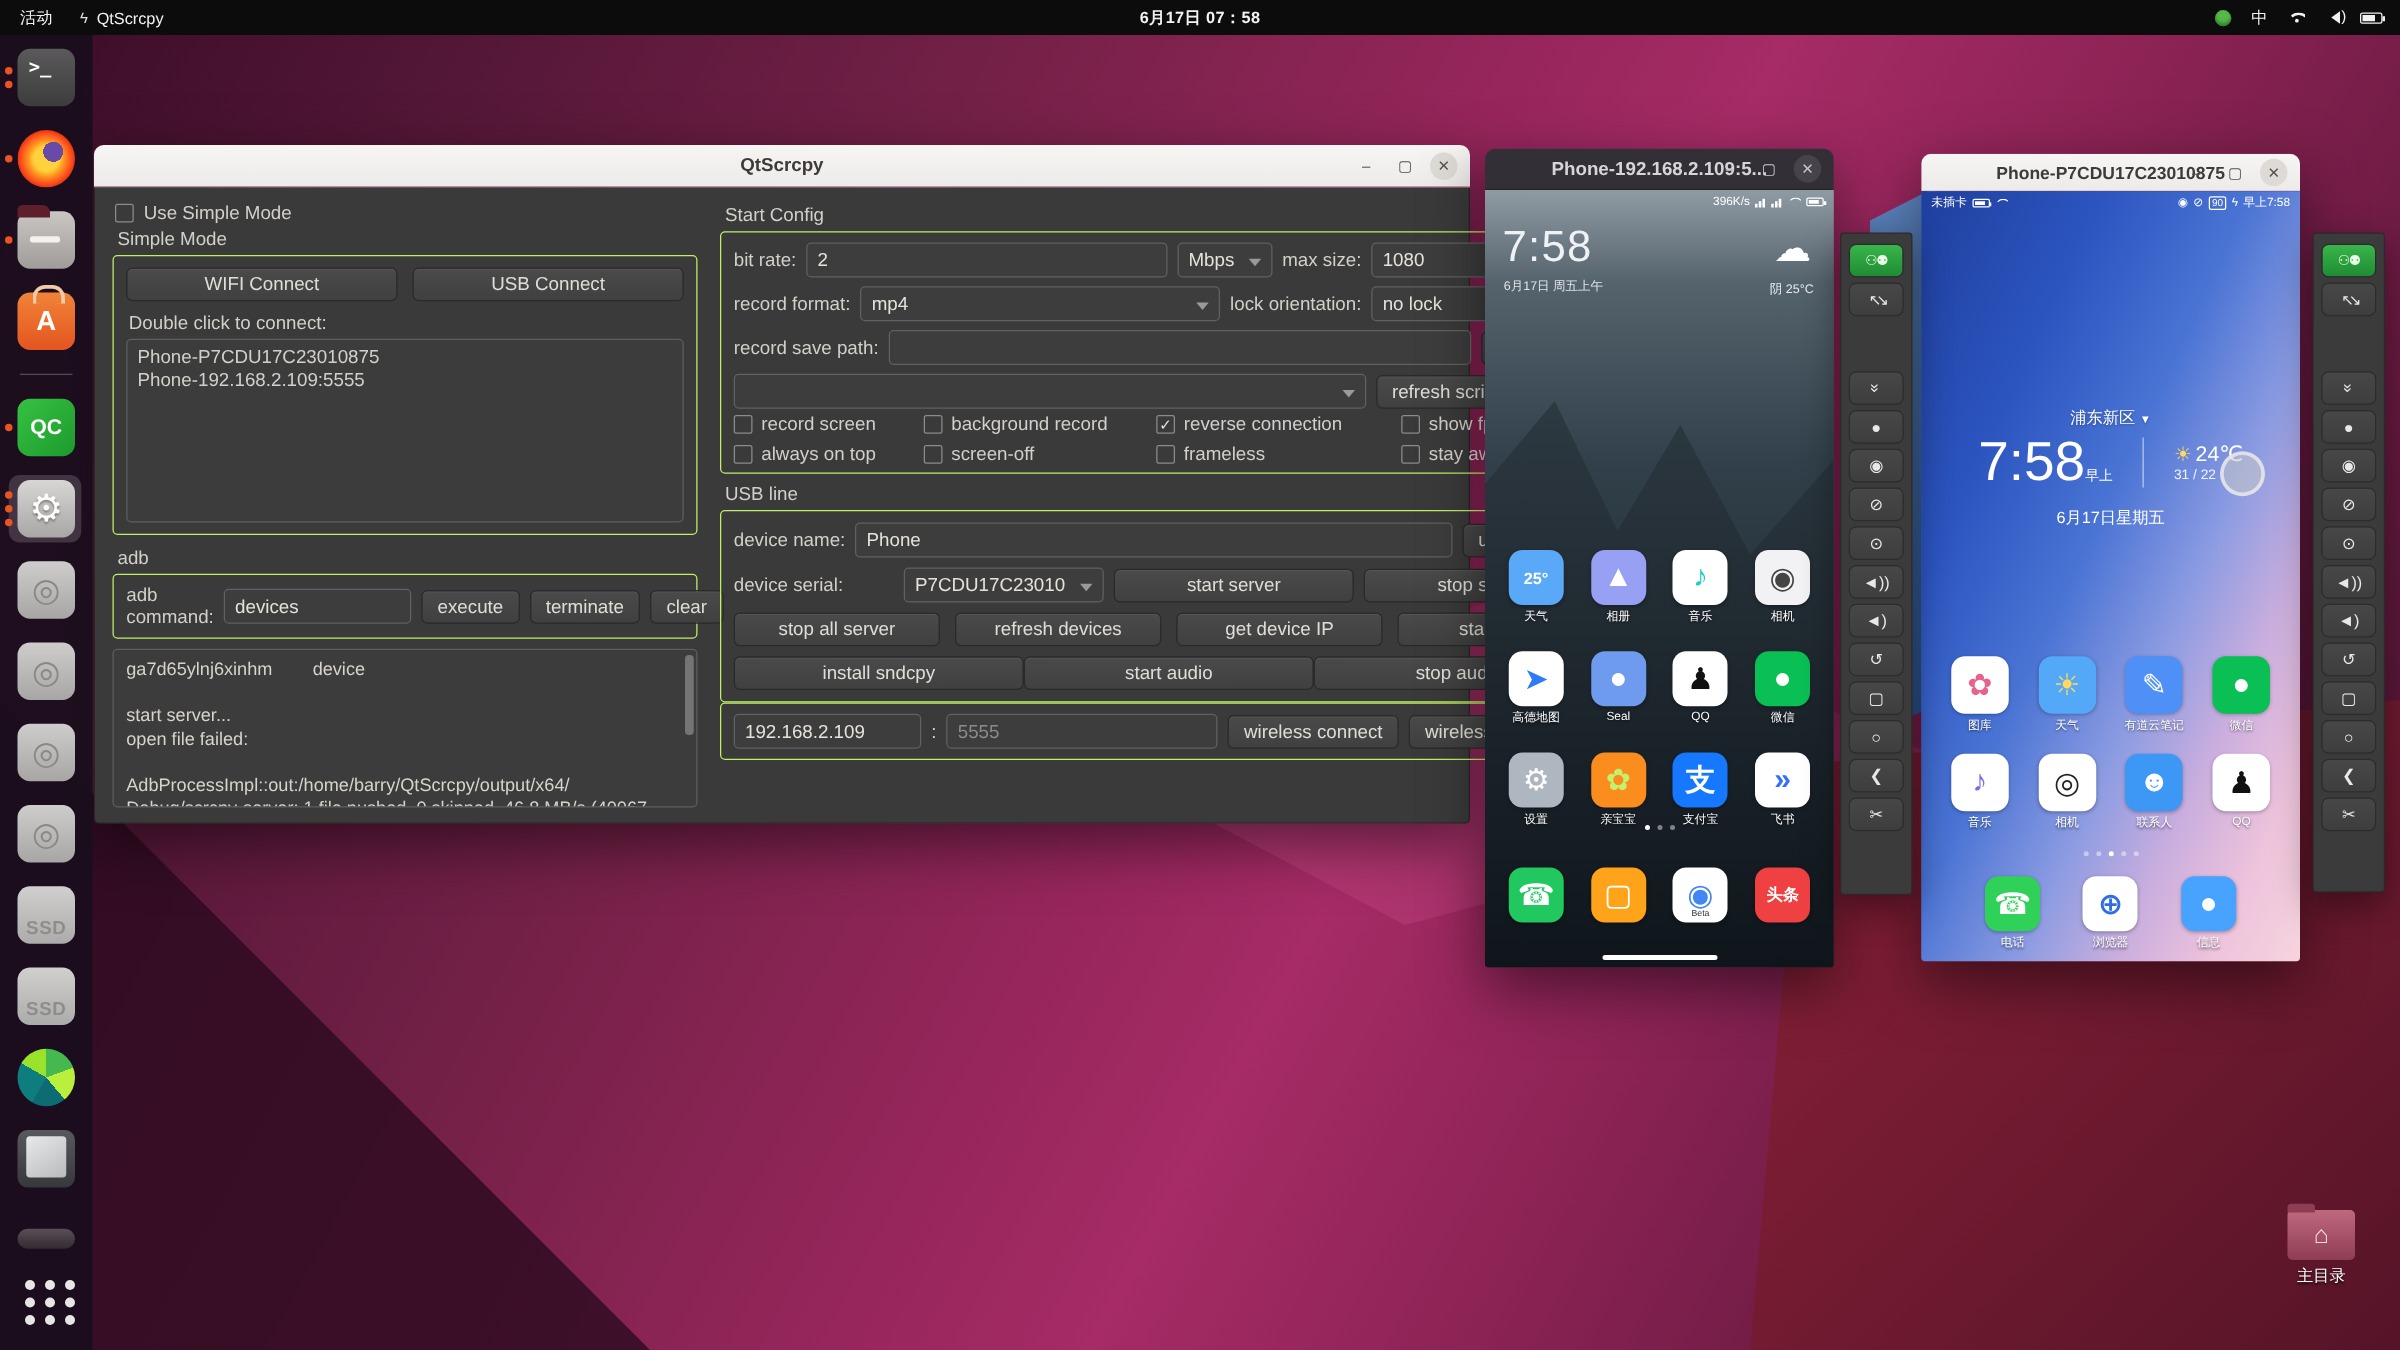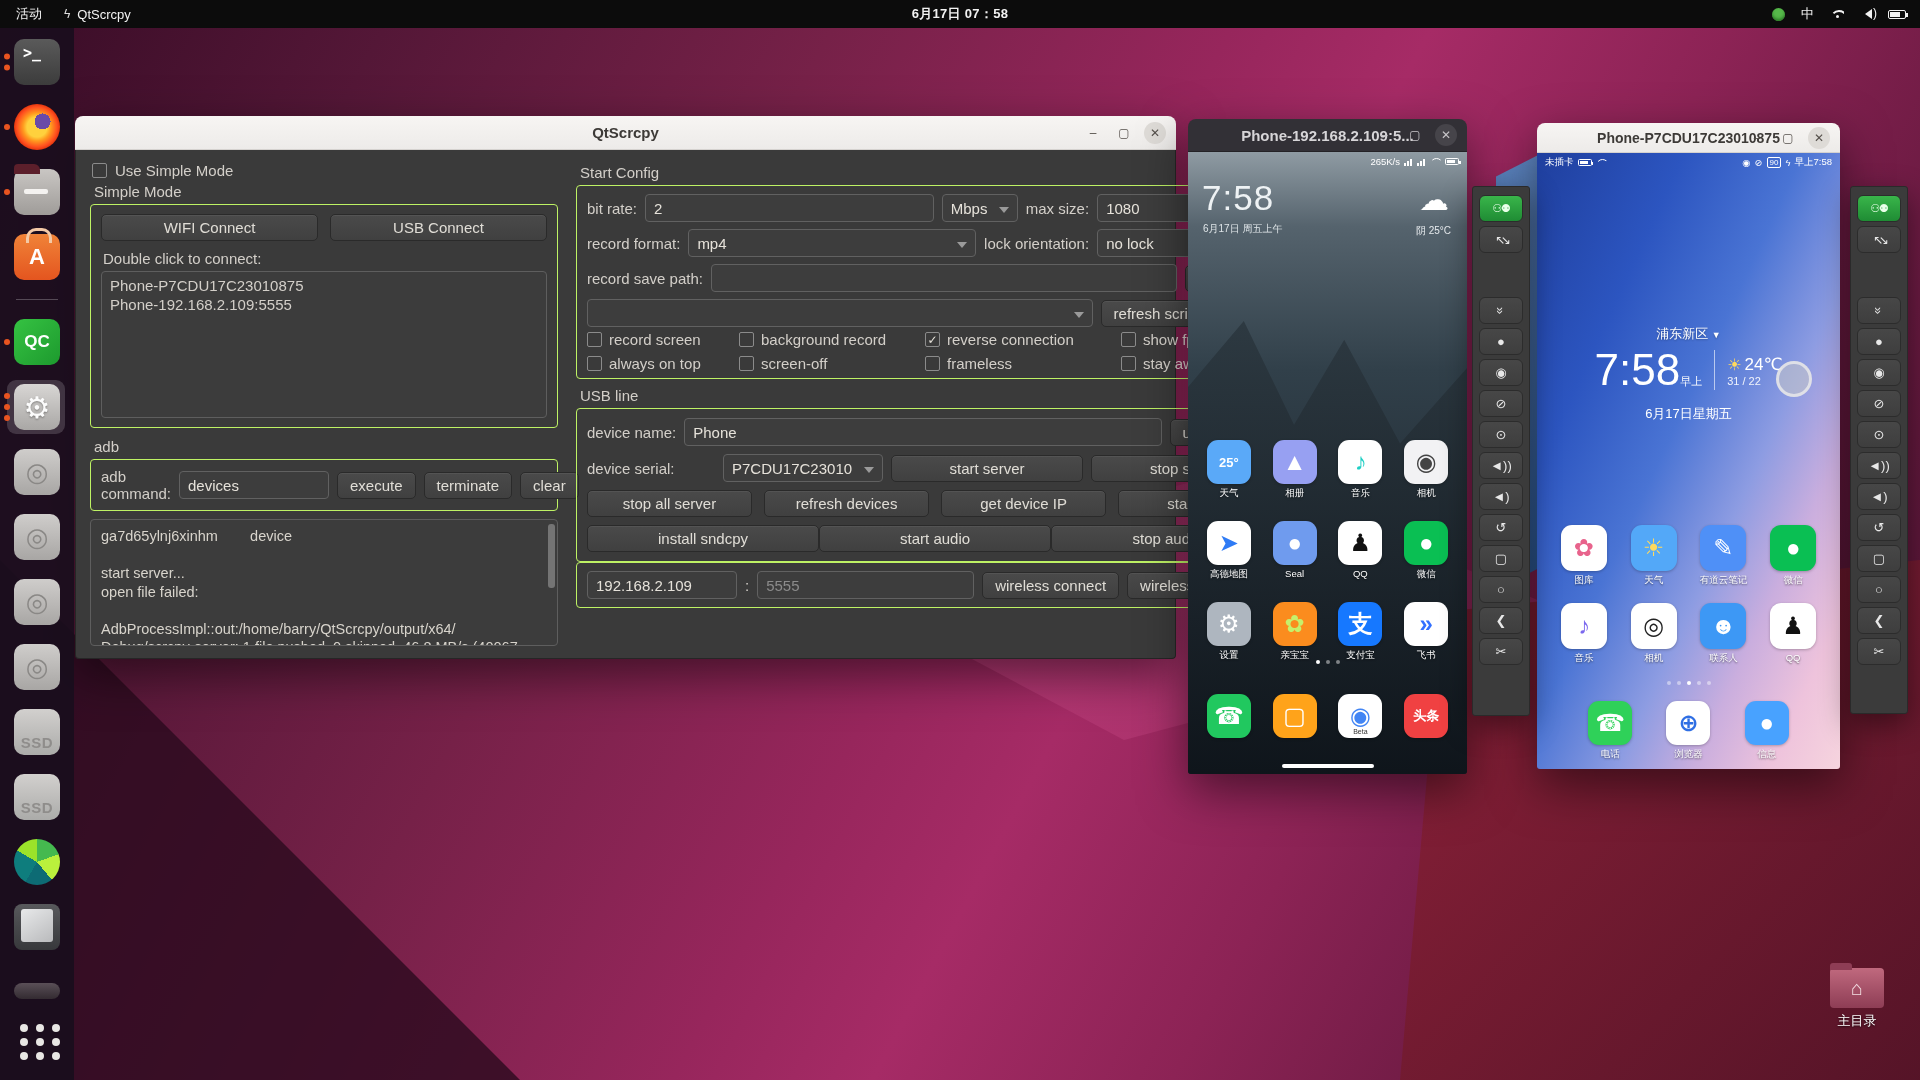--- a/index.html
+++ b/index.html
@@ -158,21 +158,21 @@
   .app-icon.glyph-sm { font-size:13px; }
   .app-label { font-size:9.5px; color:#fff; text-shadow:0 1px 2px rgba(0,0,0,.6); white-space:nowrap; }
   .pagedots { position:absolute; left:0; right:0; display:flex; justify-content:center; gap:6px; }
   .pagedots span { width:4px; height:4px; border-radius:50%; background:rgba(255,255,255,.45); }
   .pagedots span.on { background:#fff; }
   .homebar { position:absolute; left:50%; transform:translateX(-50%); bottom:6px; width:92px; height:4px;
     border-radius:2px; background:#fff; }
   #phone2 { left:1537px; top:123px; width:303px; }
   #p2-screen { height:616px; background:linear-gradient(115deg,#1f3f9e 0%,#2c55c0 25%,#4a74d4 45%,#8d9ce2 62%,#caaede 75%,#eec3dc 88%,#f6d4de 100%); }
   .p2-loc { position:absolute; left:0; right:0; top:172px; text-align:center; font-size:13px; color:#fff; text-shadow:0 1px 2px rgba(0,0,0,.3); }
-  .p2-clockrow { position:absolute; left:0; right:0; top:192px; display:flex; justify-content:center; align-items:center; gap:12px; }
+  .p2-clockrow { position:absolute; left:0; right:0; top:192px; display:flex; justify-content:center; align-items:center; gap:24px; }
   .p2-clock { font-size:44px; font-weight:200; color:#fff; }
   .p2-clock small { font-size:11px; font-weight:normal; }
   .p2-div { width:1px; height:40px; background:rgba(255,255,255,.6); }
   .p2-wx { text-align:left; color:#fff; }
   .p2-wx .t { font-size:17px; }
   .p2-wx .hl { font-size:11px; opacity:.9; }
   .p2-wx .sun { font-size:16px; color:#ffd95e; margin-right:3px; }
   .p2-date { position:absolute; left:0; right:0; top:252px; text-align:center; font-size:13px; color:#fff; }
   .ball2 { position:absolute; right:28px; top:208px; width:36px; height:36px; border-radius:50%;
     background:rgba(200,200,200,.55); border:3px solid rgba(235,235,235,.8); }
@@ -467,21 +467,21 @@
       <span class="win-btns">
         <span class="wbtn">–</span>
         <span class="wbtn">▢</span>
         <span class="wbtn close">✕</span>
       </span>
     </div>
     <div class="phone-screen" id="p1-screen">
       <div class="p1-mountain"></div>
       <div class="p-status">
         <span class="sp"></span>
-        <span>265K/s</span>
+        <span>396K/s</span>
         <span class="s-bars"></span>
         <span class="s-bars"></span>
         <span class="s-wifi"></span>
         <span class="s-batt"></span>
       </div>
       <div class="p1-clock">7:58</div>
       <div class="p1-date">6月17日 周五上午</div>
       <div class="p1-cloud">☁</div>
       <div class="p1-weather">阴  25°C</div>
       <div class="app-grid" id="p1-grid" style="top:288px;">

